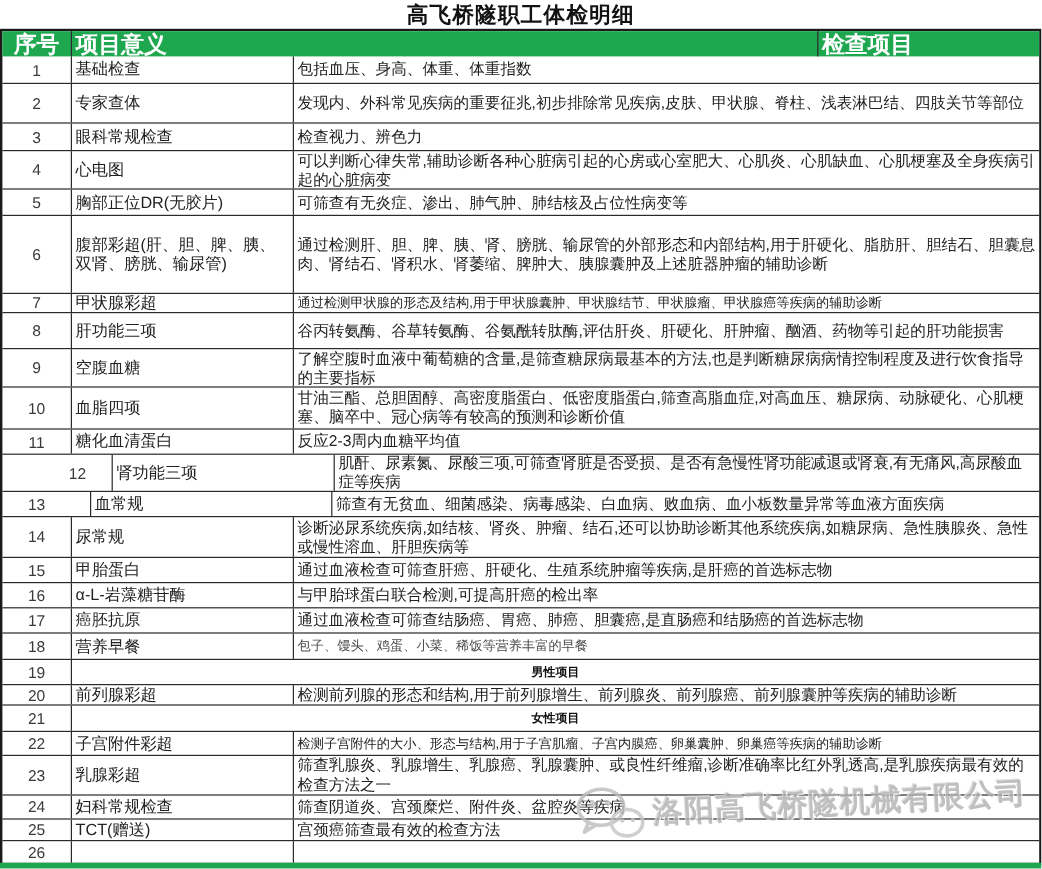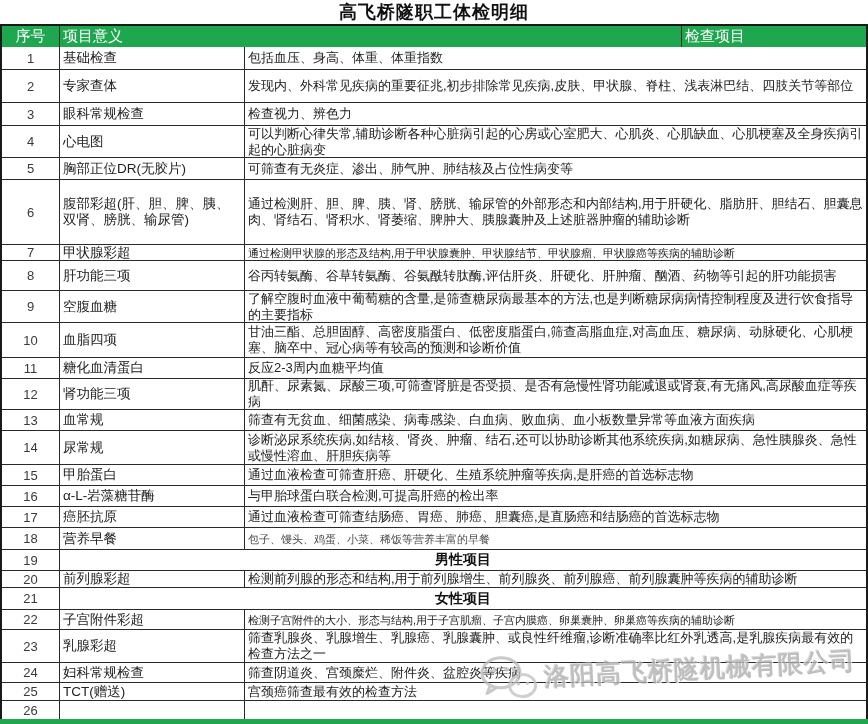--- a/index.html
+++ b/index.html
@@ -35,30 +35,30 @@
     overflow:hidden;
   }
   .c1{width:57px;justify-content:center;}
   .c2{width:185px;border-left:1px solid #2a2a2a;padding:0 3px;}
   .c3{flex:1;border-left:1px solid #2a2a2a;padding:0 3px;}
   .header{
     background:#1FA750;
     height:21px;
   }
   .header .cell{
-    color:#ffffff;font-weight:normal;font-size:15px;
+    color:#ffffff;font-weight:bold;font-size:19px;
   }
   .header .c1{justify-content:center;}
   .num{font-size:13px;color:#3a3a3a;}
   .item{font-size:13.5px;color:#222;line-height:16px;}
   .meaning{font-size:13px;color:#222;line-height:16px;}
   .section-cell{
     flex:1;border-left:1px solid #2a2a2a;
     display:flex;align-items:center;justify-content:center;
-    font-size:14px;font-weight:bold;color:#111;
+    font-size:10px;font-weight:bold;color:#111;
     box-sizing:border-box;
   }
   .compressed .meaning{font-size:11px;line-height:10px;}
   .small-text .meaning{font-size:11px;line-height:14px;color:#4a4a4a;}
   .tight .meaning{line-height:14px;}
   .watermark{
     position:absolute;left:478px;top:645px;
     display:flex;align-items:center;
     transform:rotate(-3deg);
     opacity:0.8;
@@ -139,26 +139,26 @@
         <div class="row" style="height: 35px; justify-content: space-between;">
           <div class="cell c1 num">10</div>
           <div class="cell c2 item">血脂四项</div>
           <div class="cell c3 meaning">甘油三酯、总胆固醇、高密度脂蛋白、低密度脂蛋白,筛查高脂血症,对高血压、糖尿病、动脉硬化、心肌梗塞、脑卒中、冠心病等有较高的预测和诊断价值</div>
         </div>
         <div class="row" style="height: 21px;">
           <div class="cell c1 num">11</div>
           <div class="cell c2 item">糖化血清蛋白</div>
           <div class="cell c3 meaning">反应2-3周内血糖平均值</div>
         </div>
-        <div class="row" style="height: 31px;">
+        <div class="row" style="height: 31px; padding-left: 34px;">
           <div class="cell c1 num">12</div>
           <div class="cell c2 item">肾功能三项</div>
           <div class="cell c3 meaning">肌酐、尿素氮、尿酸三项,可筛查肾脏是否受损、是否有急慢性肾功能减退或肾衰,有无痛风,高尿酸血症等疾病</div>
         </div>
-        <div class="row" style="height: 21px;">
+        <div class="row" style="height: 21px; gap: 16px;">
           <div class="cell c1 num">13</div>
           <div class="cell c2 item">血常规</div>
           <div class="cell c3 meaning">筛查有无贫血、细菌感染、病毒感染、白血病、败血病、血小板数量异常等血液方面疾病</div>
         </div>
         <div class="row" style="height: 34px;">
           <div class="cell c1 num">14</div>
           <div class="cell c2 item">尿常规</div>
           <div class="cell c3 meaning">诊断泌尿系统疾病,如结核、肾炎、肿瘤、结石,还可以协助诊断其他系统疾病,如糖尿病、急性胰腺炎、急性或慢性溶血、肝胆疾病等</div>
         </div>
         <div class="row" style="height: 21px;">

